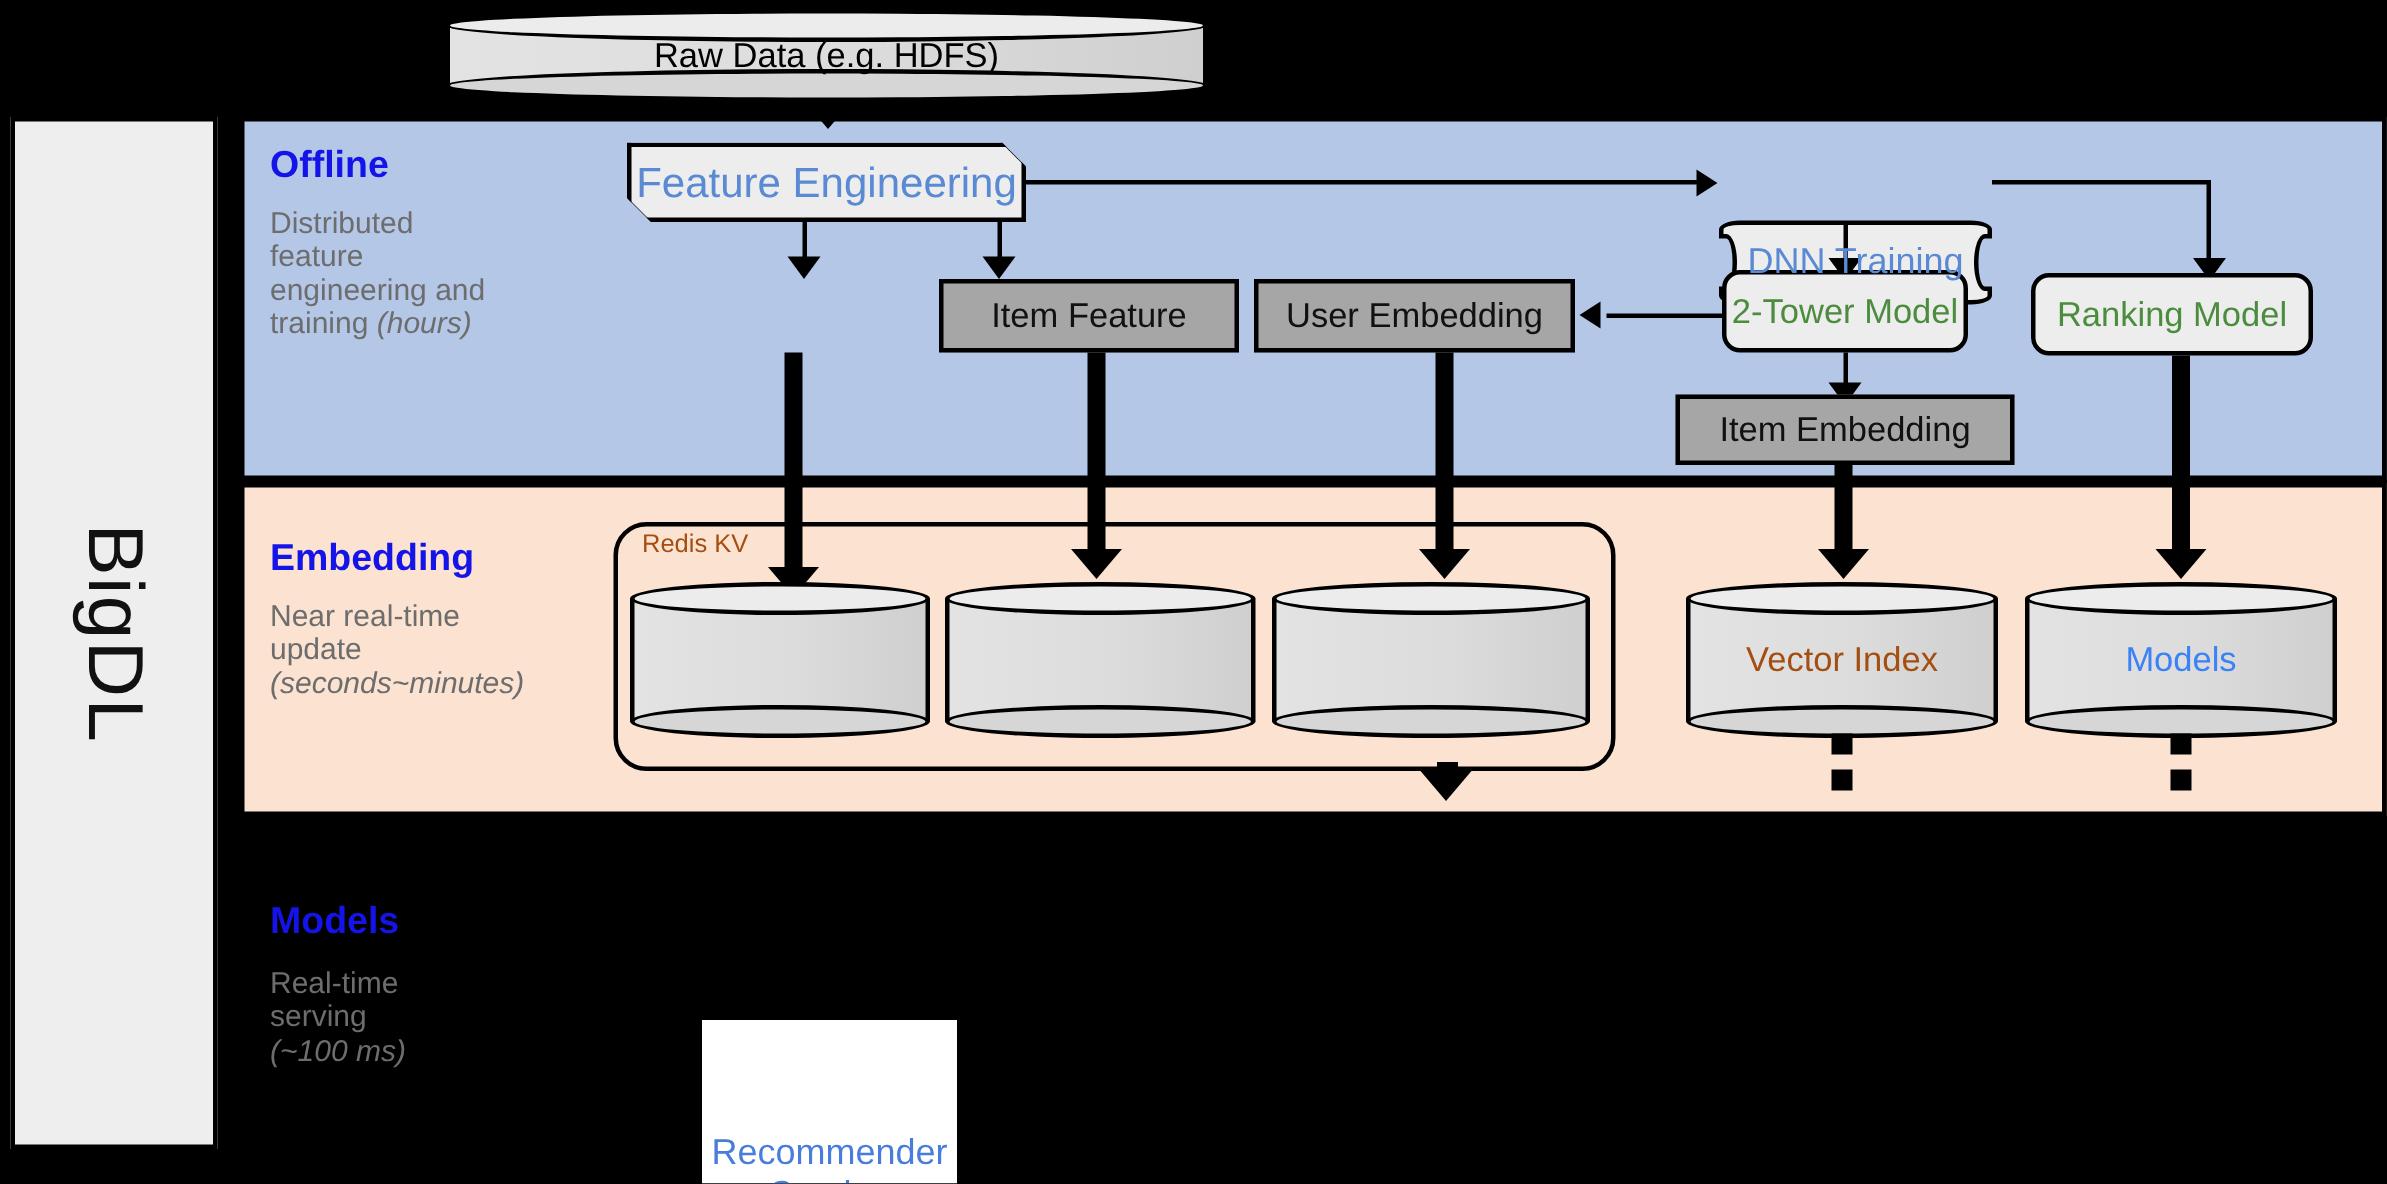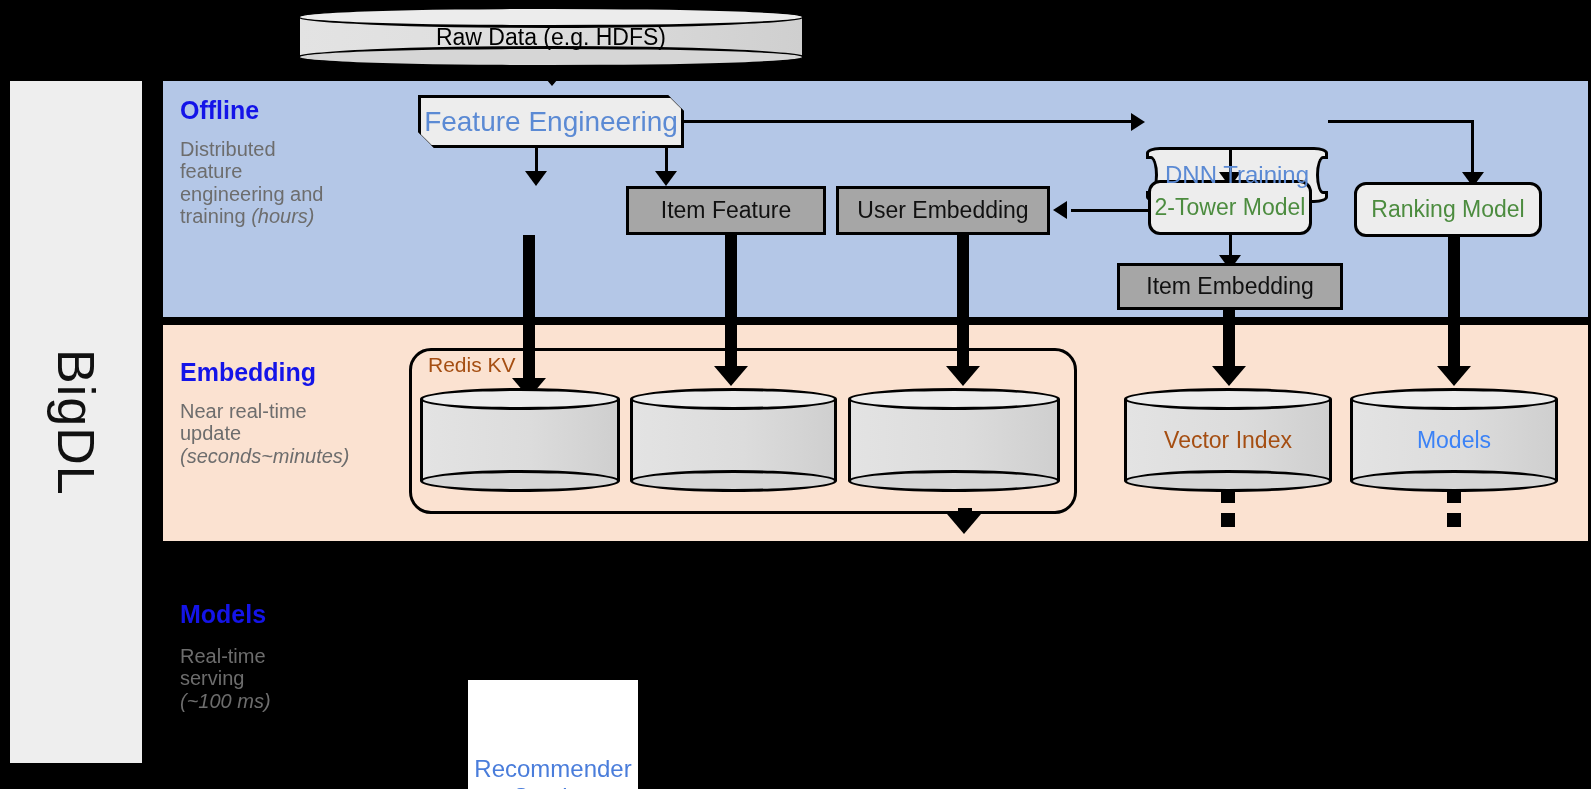--- a/index.html
+++ b/index.html
@@ -92,21 +92,21 @@
   .ahead-d.fat{border-left-width:17px;border-right-width:17px;border-top-width:20px;}
   .ahead-l{position:absolute;width:0;height:0;
     border-top:9px solid transparent;border-bottom:9px solid transparent;border-right:14px solid #000;}
   .ahead-r{position:absolute;width:0;height:0;
     border-top:9px solid transparent;border-bottom:9px solid transparent;border-left:14px solid #000;}
   .sq{position:absolute;background:#000;}
 
   .rediswrap{
     position:absolute;border:3px solid #000;border-radius:22px;background:transparent;
   }
-  .redislbl{position:absolute;font-size:21px;color:#a54e12;white-space:nowrap;}
+  .redislbl{position:absolute;font-size:17px;color:#a54e12;white-space:nowrap;}
 </style>
 </head>
 <body>
 
 <div id="stage">
 
   <div class="band" id="band-offline"></div>
   <div class="band" id="band-nearline"></div>
 
   <div id="bigdl" class="abs">

